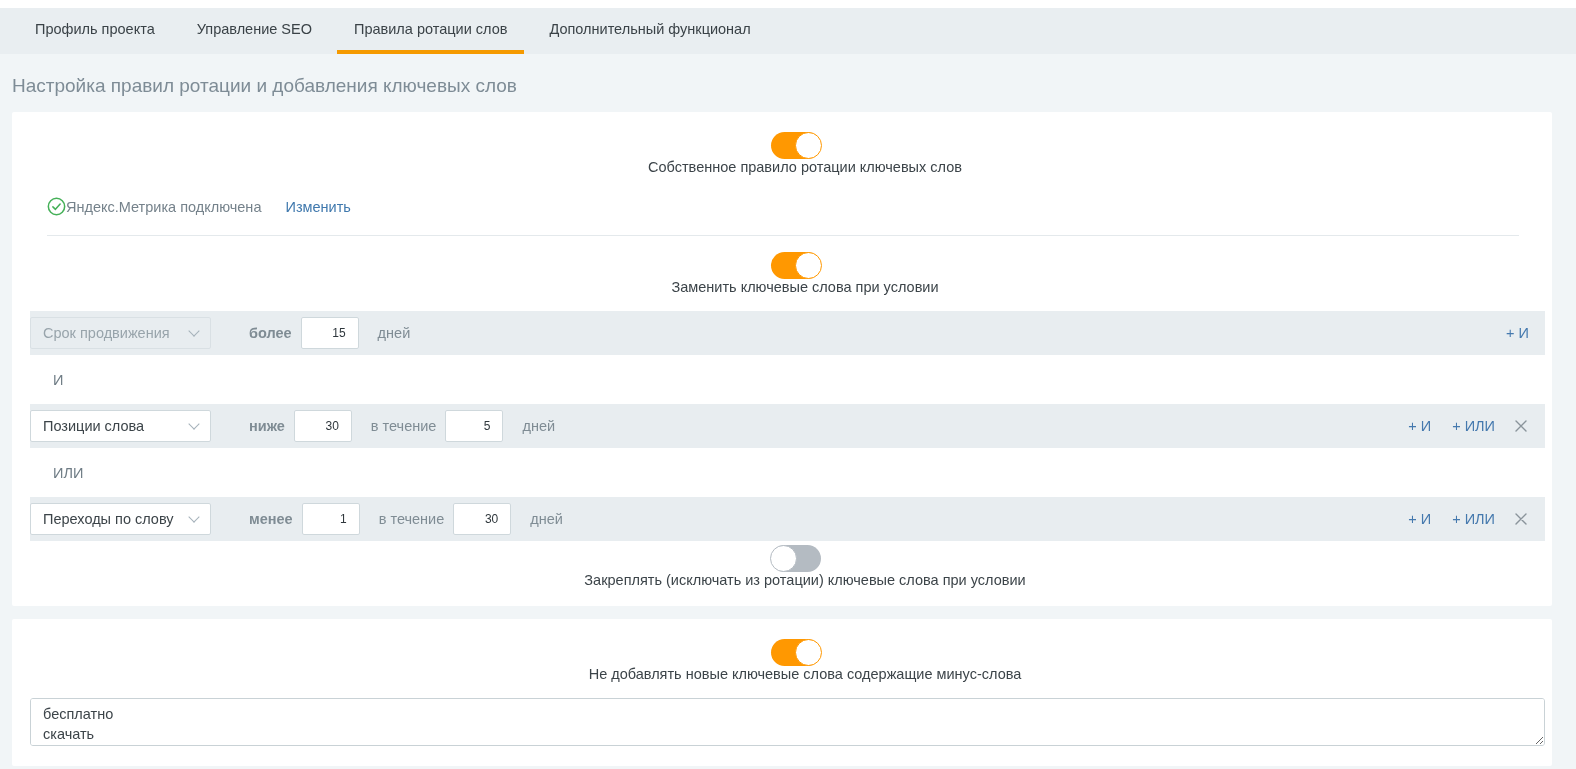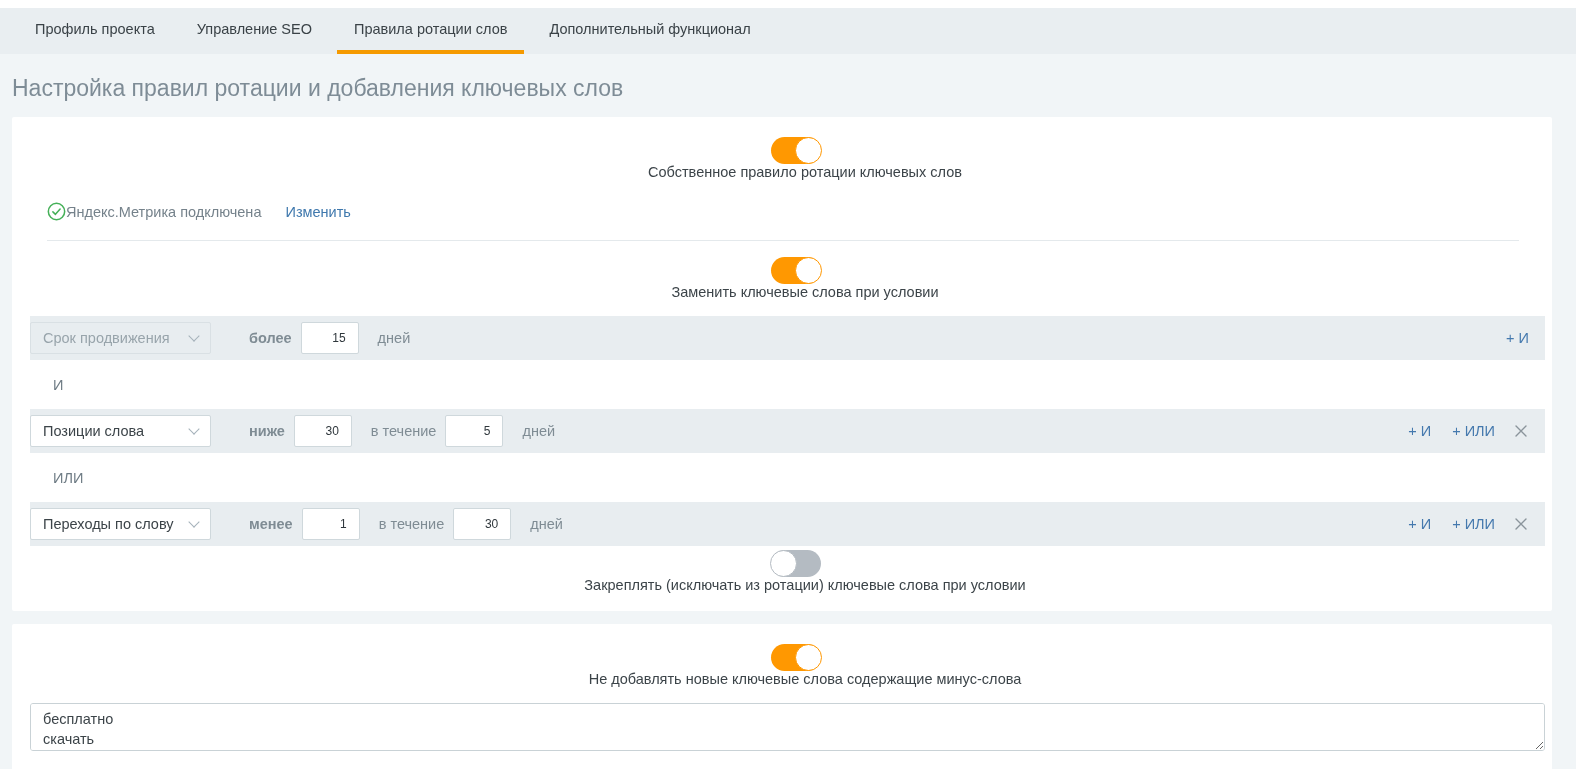--- a/index.html
+++ b/index.html
@@ -19,21 +19,21 @@
   .tab {
     display:flex; align-items:center;
     padding:0 17px; margin-right:8px;
     color:#3a4247; cursor:pointer;
     border-bottom:4px solid transparent;
     white-space:nowrap;
   }
   .tab.active { border-bottom-color:#f59a00; }
   .page-title {
     margin:21px 24px 15px 12px;
-    font-size:23px; color:#7e8c96; font-weight:400;
+    font-size:19px; color:#7e8c96; font-weight:400;
   }
   .card {
     background:#ffffff; border-radius:2px;
     margin:0 24px 0 12px;
   }
   .card1 { padding:4px 7px 6px 18px; }
   .card2 { margin-top:13px; padding:4px 7px 20px 18px; }
   .toggle-row { display:flex; align-items:center; margin:16px 0 16px 17px;flex-direction:column; }
   .toggle {
     width:50px; height:27px; border-radius:14px;

